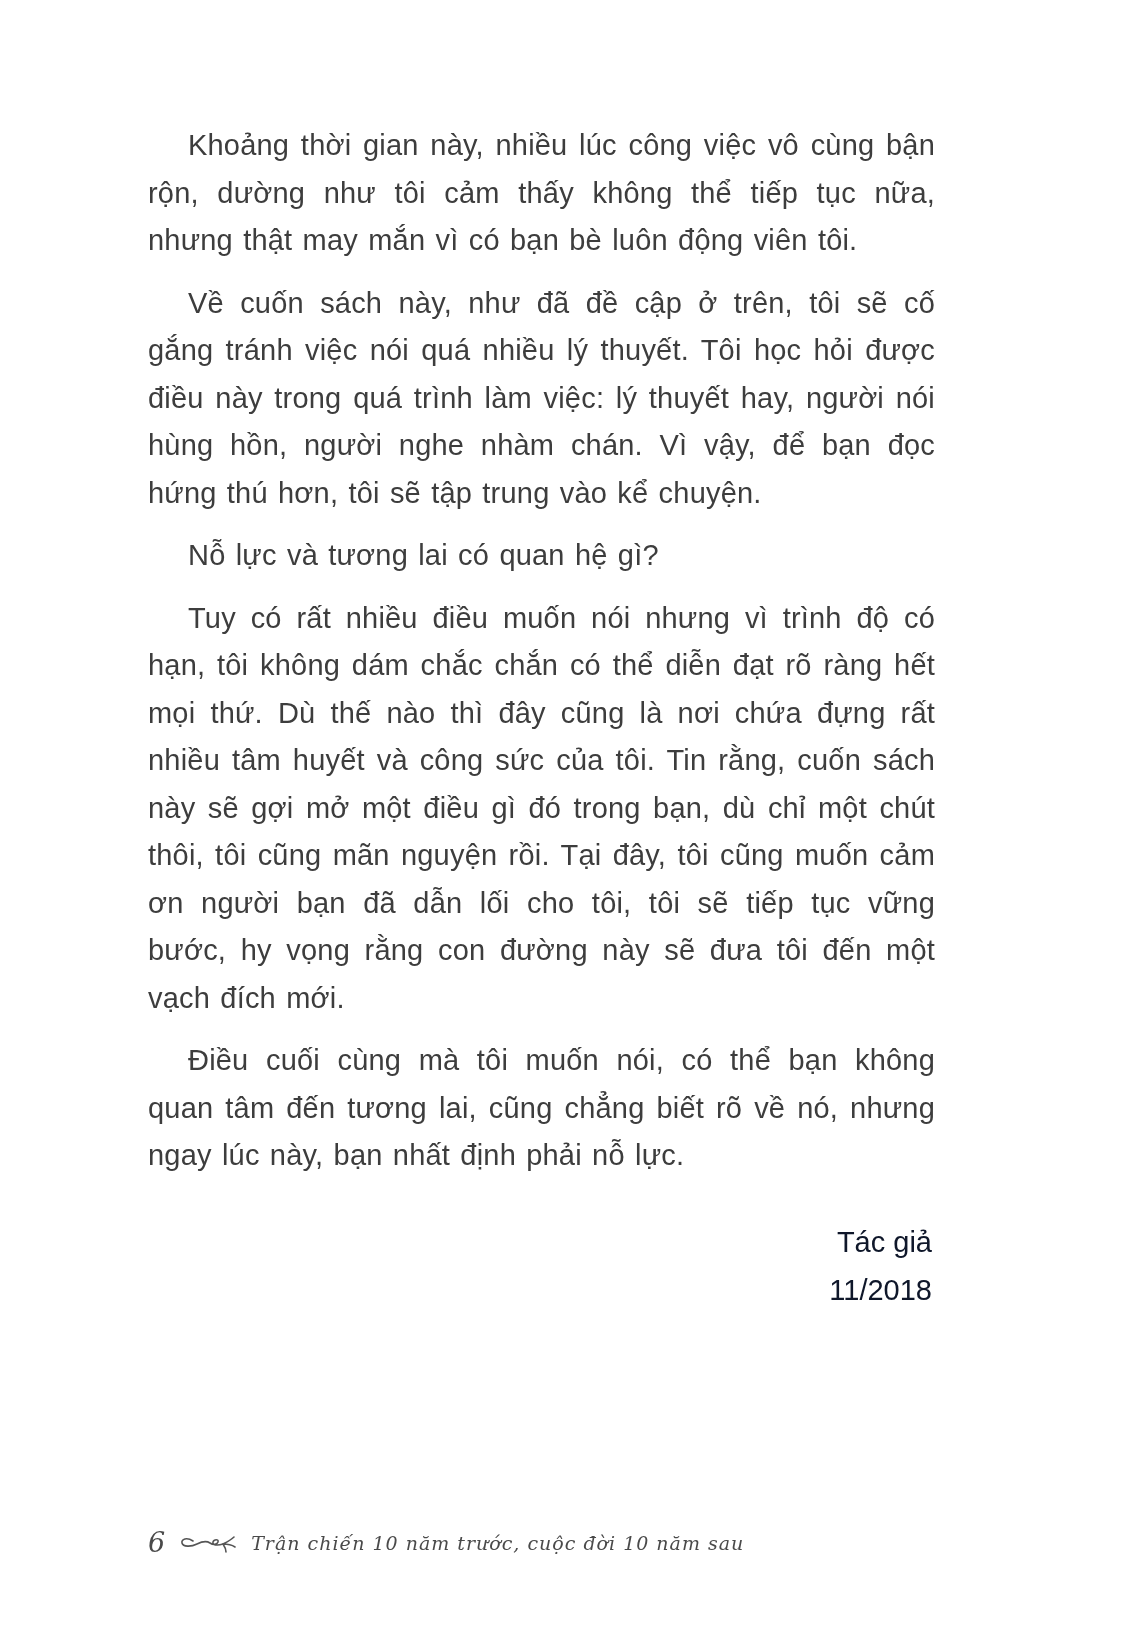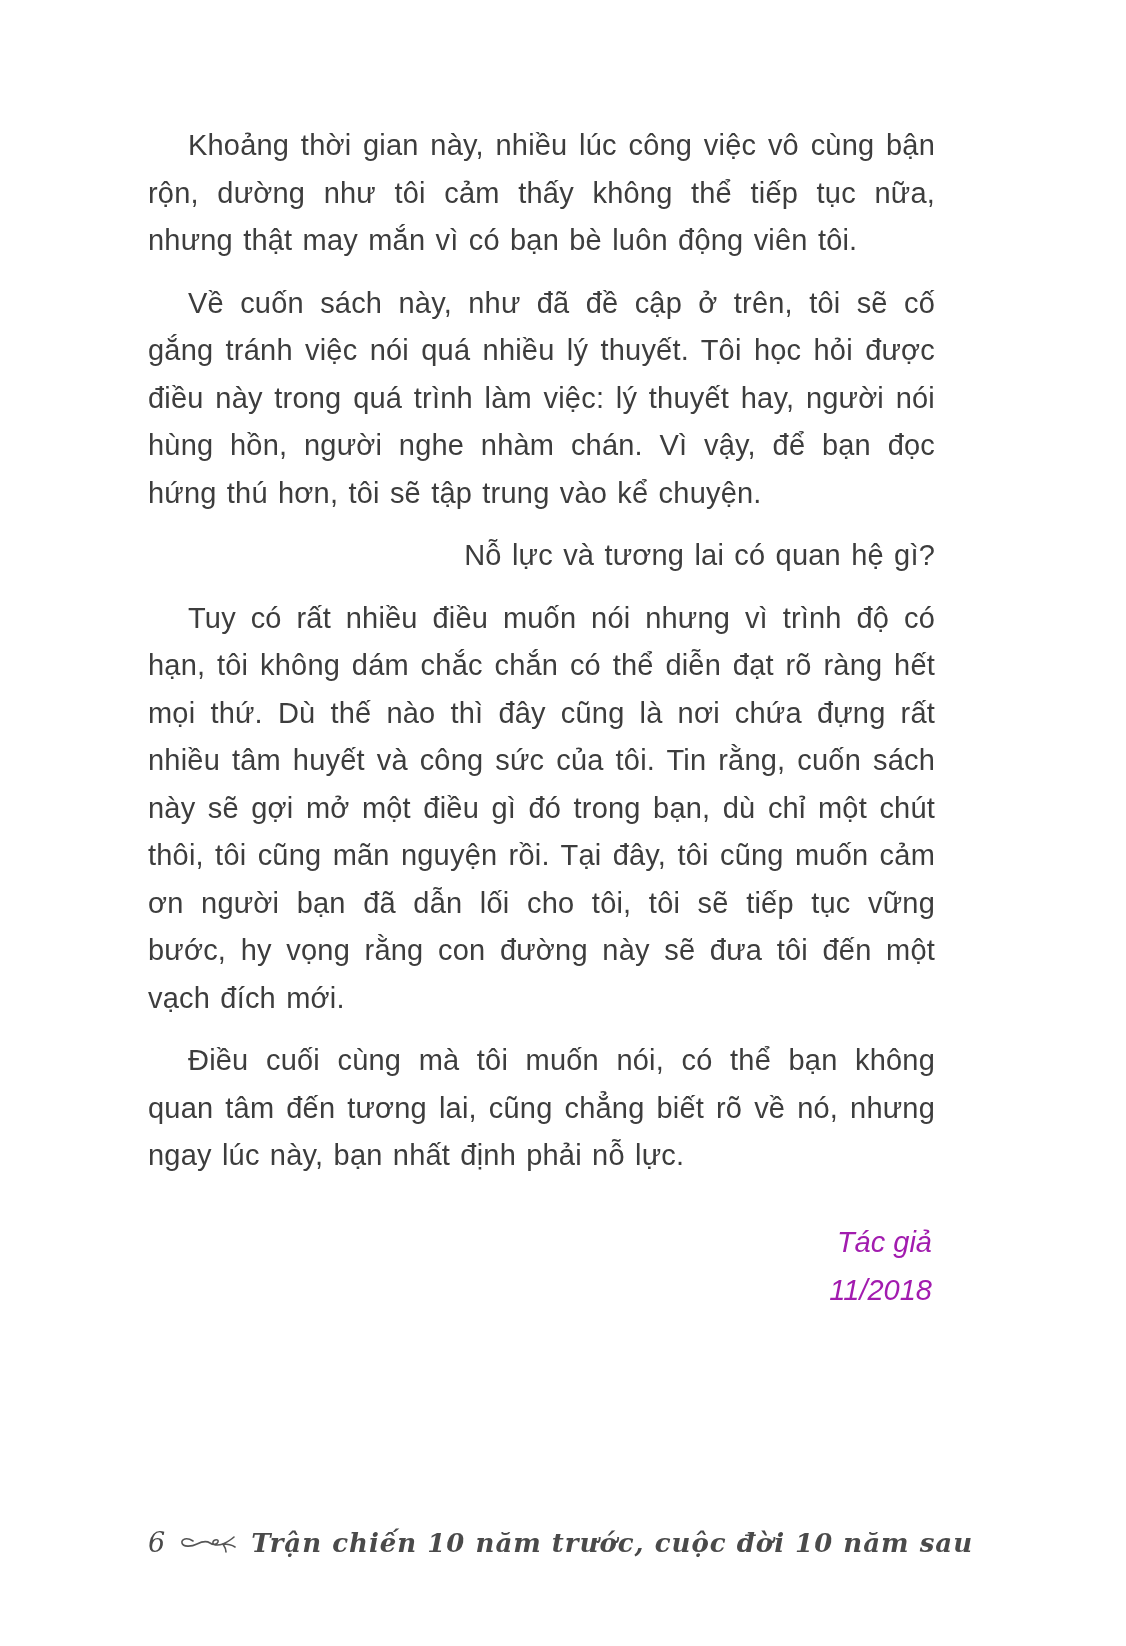--- a/index.html
+++ b/index.html
@@ -21,30 +21,29 @@
   .content p {
     margin: 0 0 15px 0;
     font-size: 29px;
     line-height: 47.5px;
     text-align: justify;
     text-indent: 40px;
     letter-spacing: 0.2px;
     word-spacing: 2px;
     color: #3d3d3d;
   }
-  .content p.question { text-align: right; }
+  .content p.question { text-align: left; }
   .signature {
     position: absolute;
     right: 194px;
     top: 1218px;
     text-align: right;
     font-size: 29px;
     line-height: 48px;
-    color: #a21caf;
-    font-style: italic;
+    color: #0f172a;
   }
   .footer {
     position: absolute;
     left: 148px;
     top: 1528px;
     display: flex;
     align-items: center;
     gap: 14px;
     font-family: "DejaVu Serif", serif;
     font-style: italic;
@@ -53,24 +52,23 @@
   .footer .page-num {
     font-size: 27px;
     line-height: 30px;
   }
   .footer .flourish {
     display: inline-block;
     width: 58px;
     height: 24px;
   }
   .footer .book-title {
-    font-size: 26px;
+    font-size: 19px;
     letter-spacing: 1px;
     line-height: 30px;
-    font-weight: bold;
   }
 </style>
 </head>
 <body>
 
 <div class="page">
 
   <div class="content">
     <p>Khoảng thời gian này, nhiều lúc công việc vô cùng bận rộn, dường như tôi cảm thấy không thể tiếp tục nữa, nhưng thật may mắn vì có bạn bè luôn động viên tôi.</p>
     <p>Về cuốn sách này, như đã đề cập ở trên, tôi sẽ cố gắng tránh việc nói quá nhiều lý thuyết. Tôi học hỏi được điều này trong quá trình làm việc: lý thuyết hay, người nói hùng hồn, người nghe nhàm chán. Vì vậy, để bạn đọc hứng thú hơn, tôi sẽ tập trung vào kể chuyện.</p>

